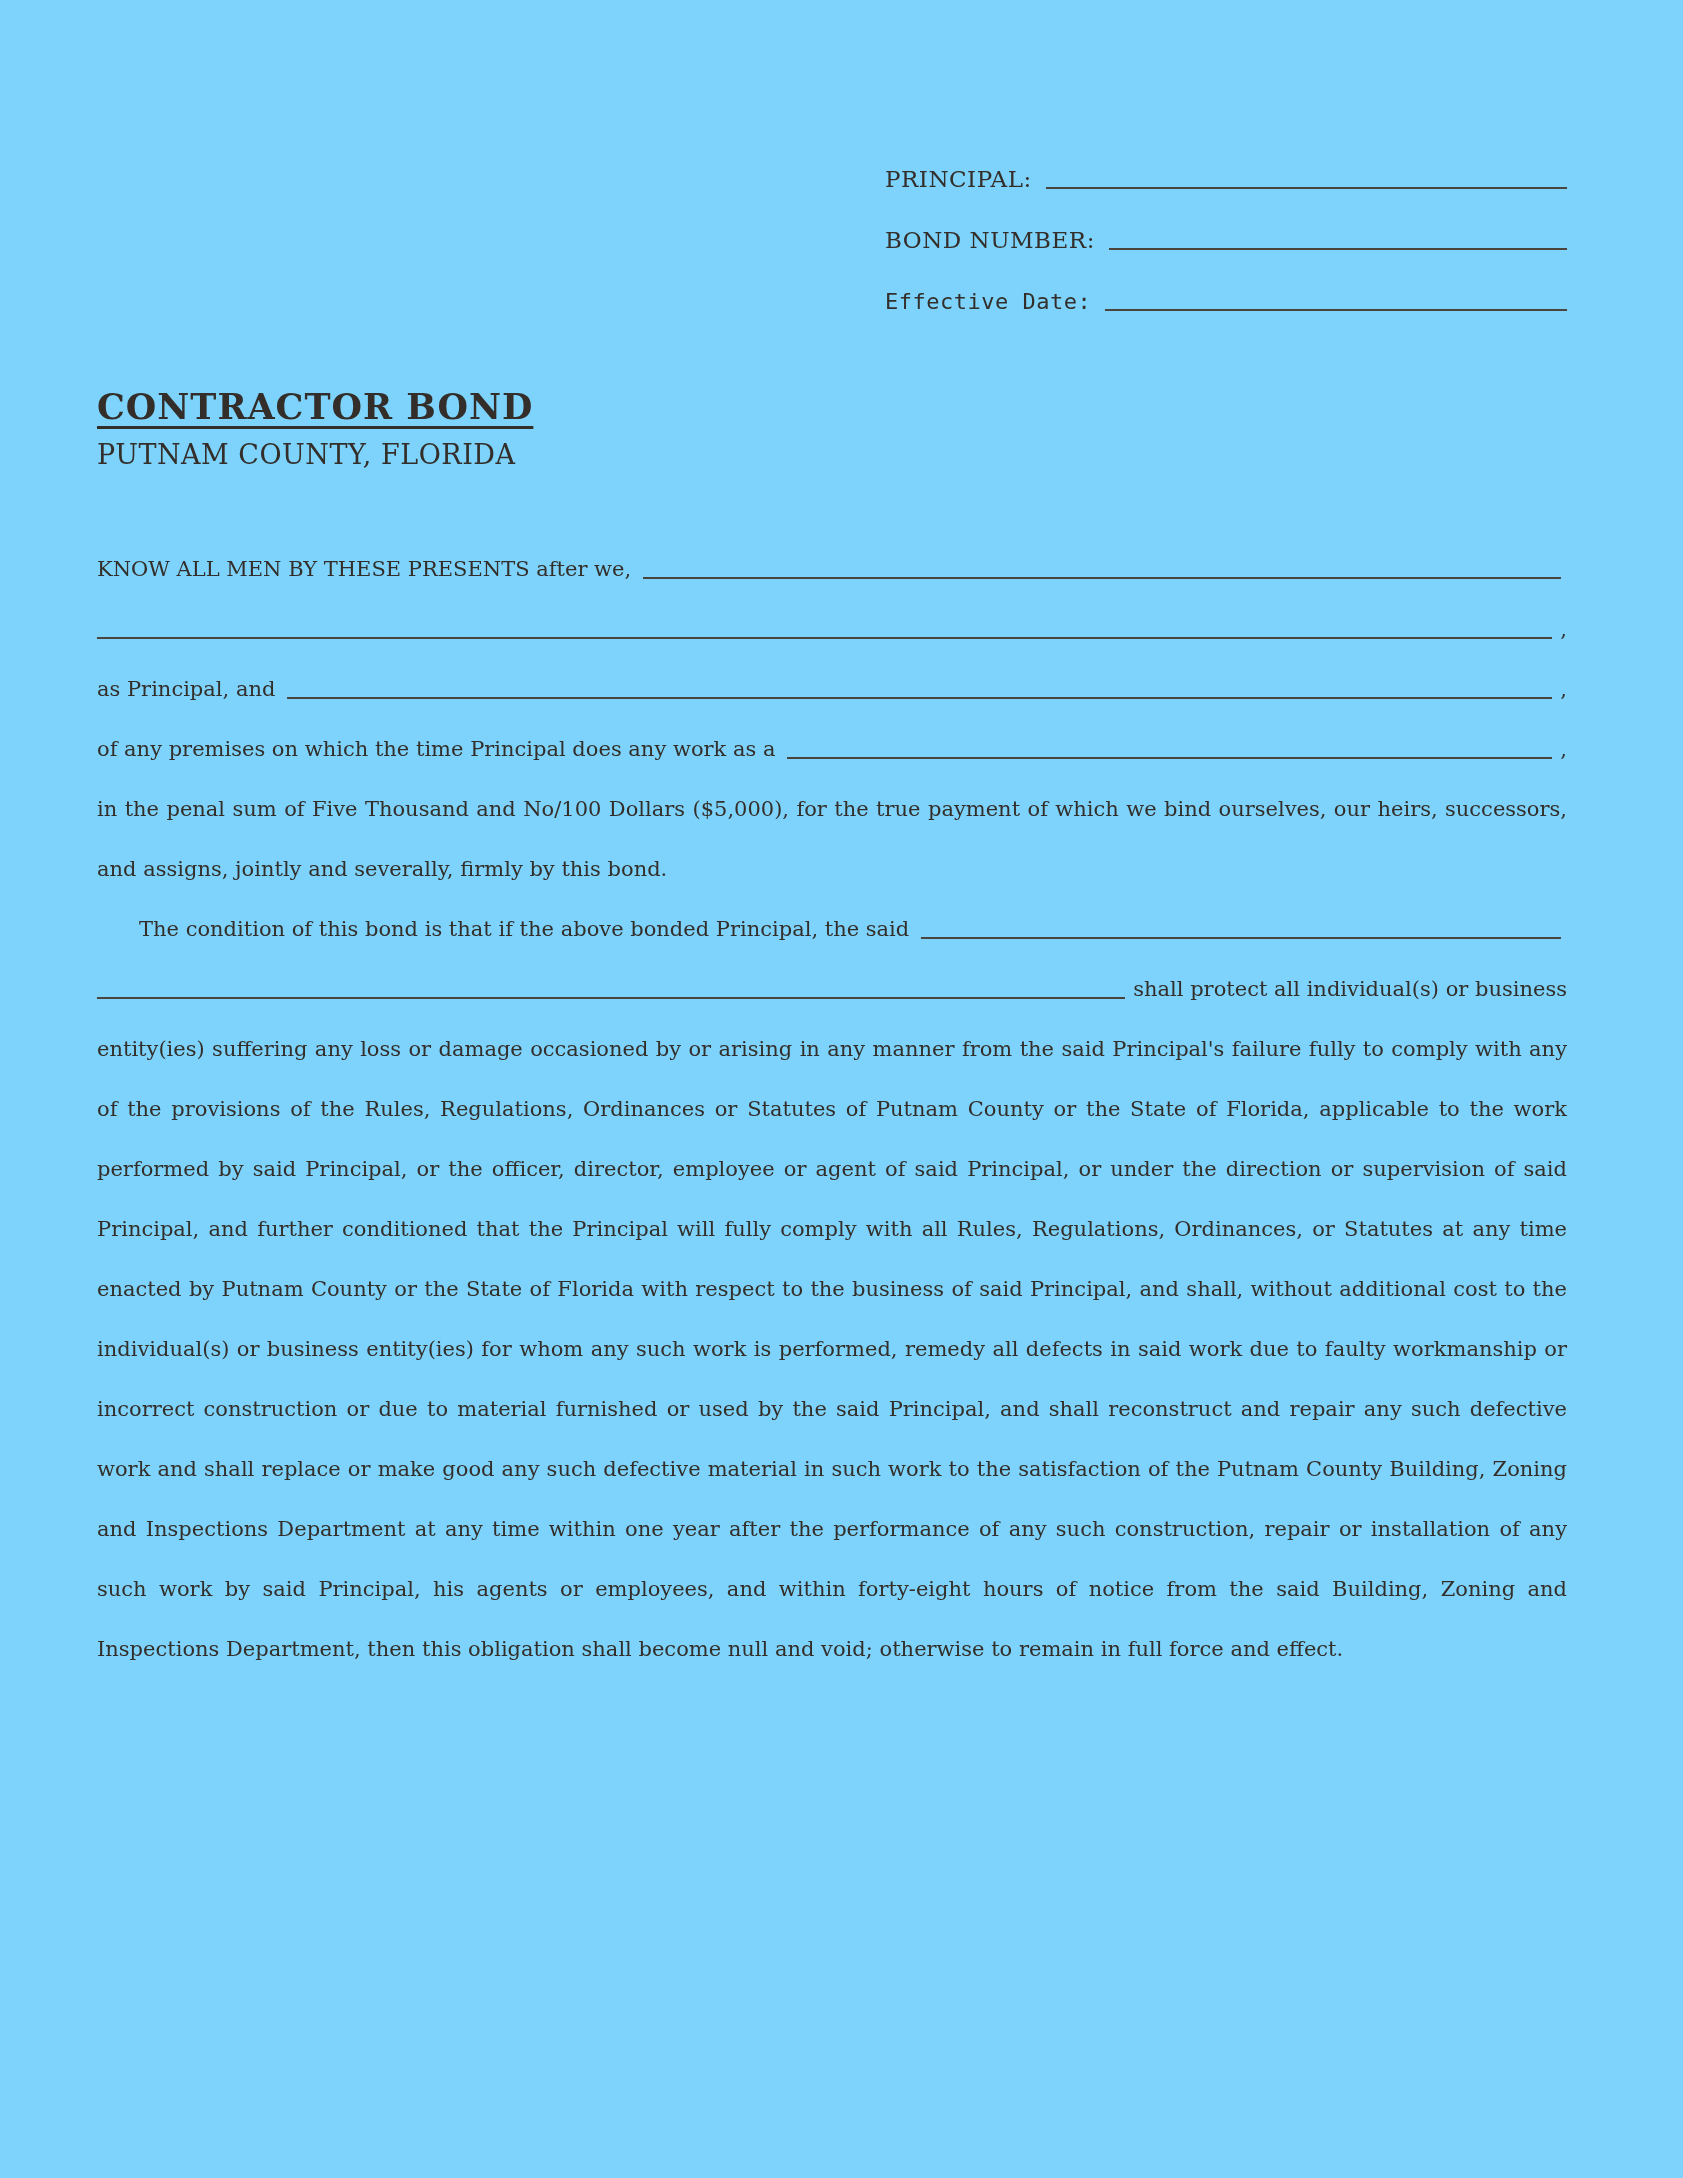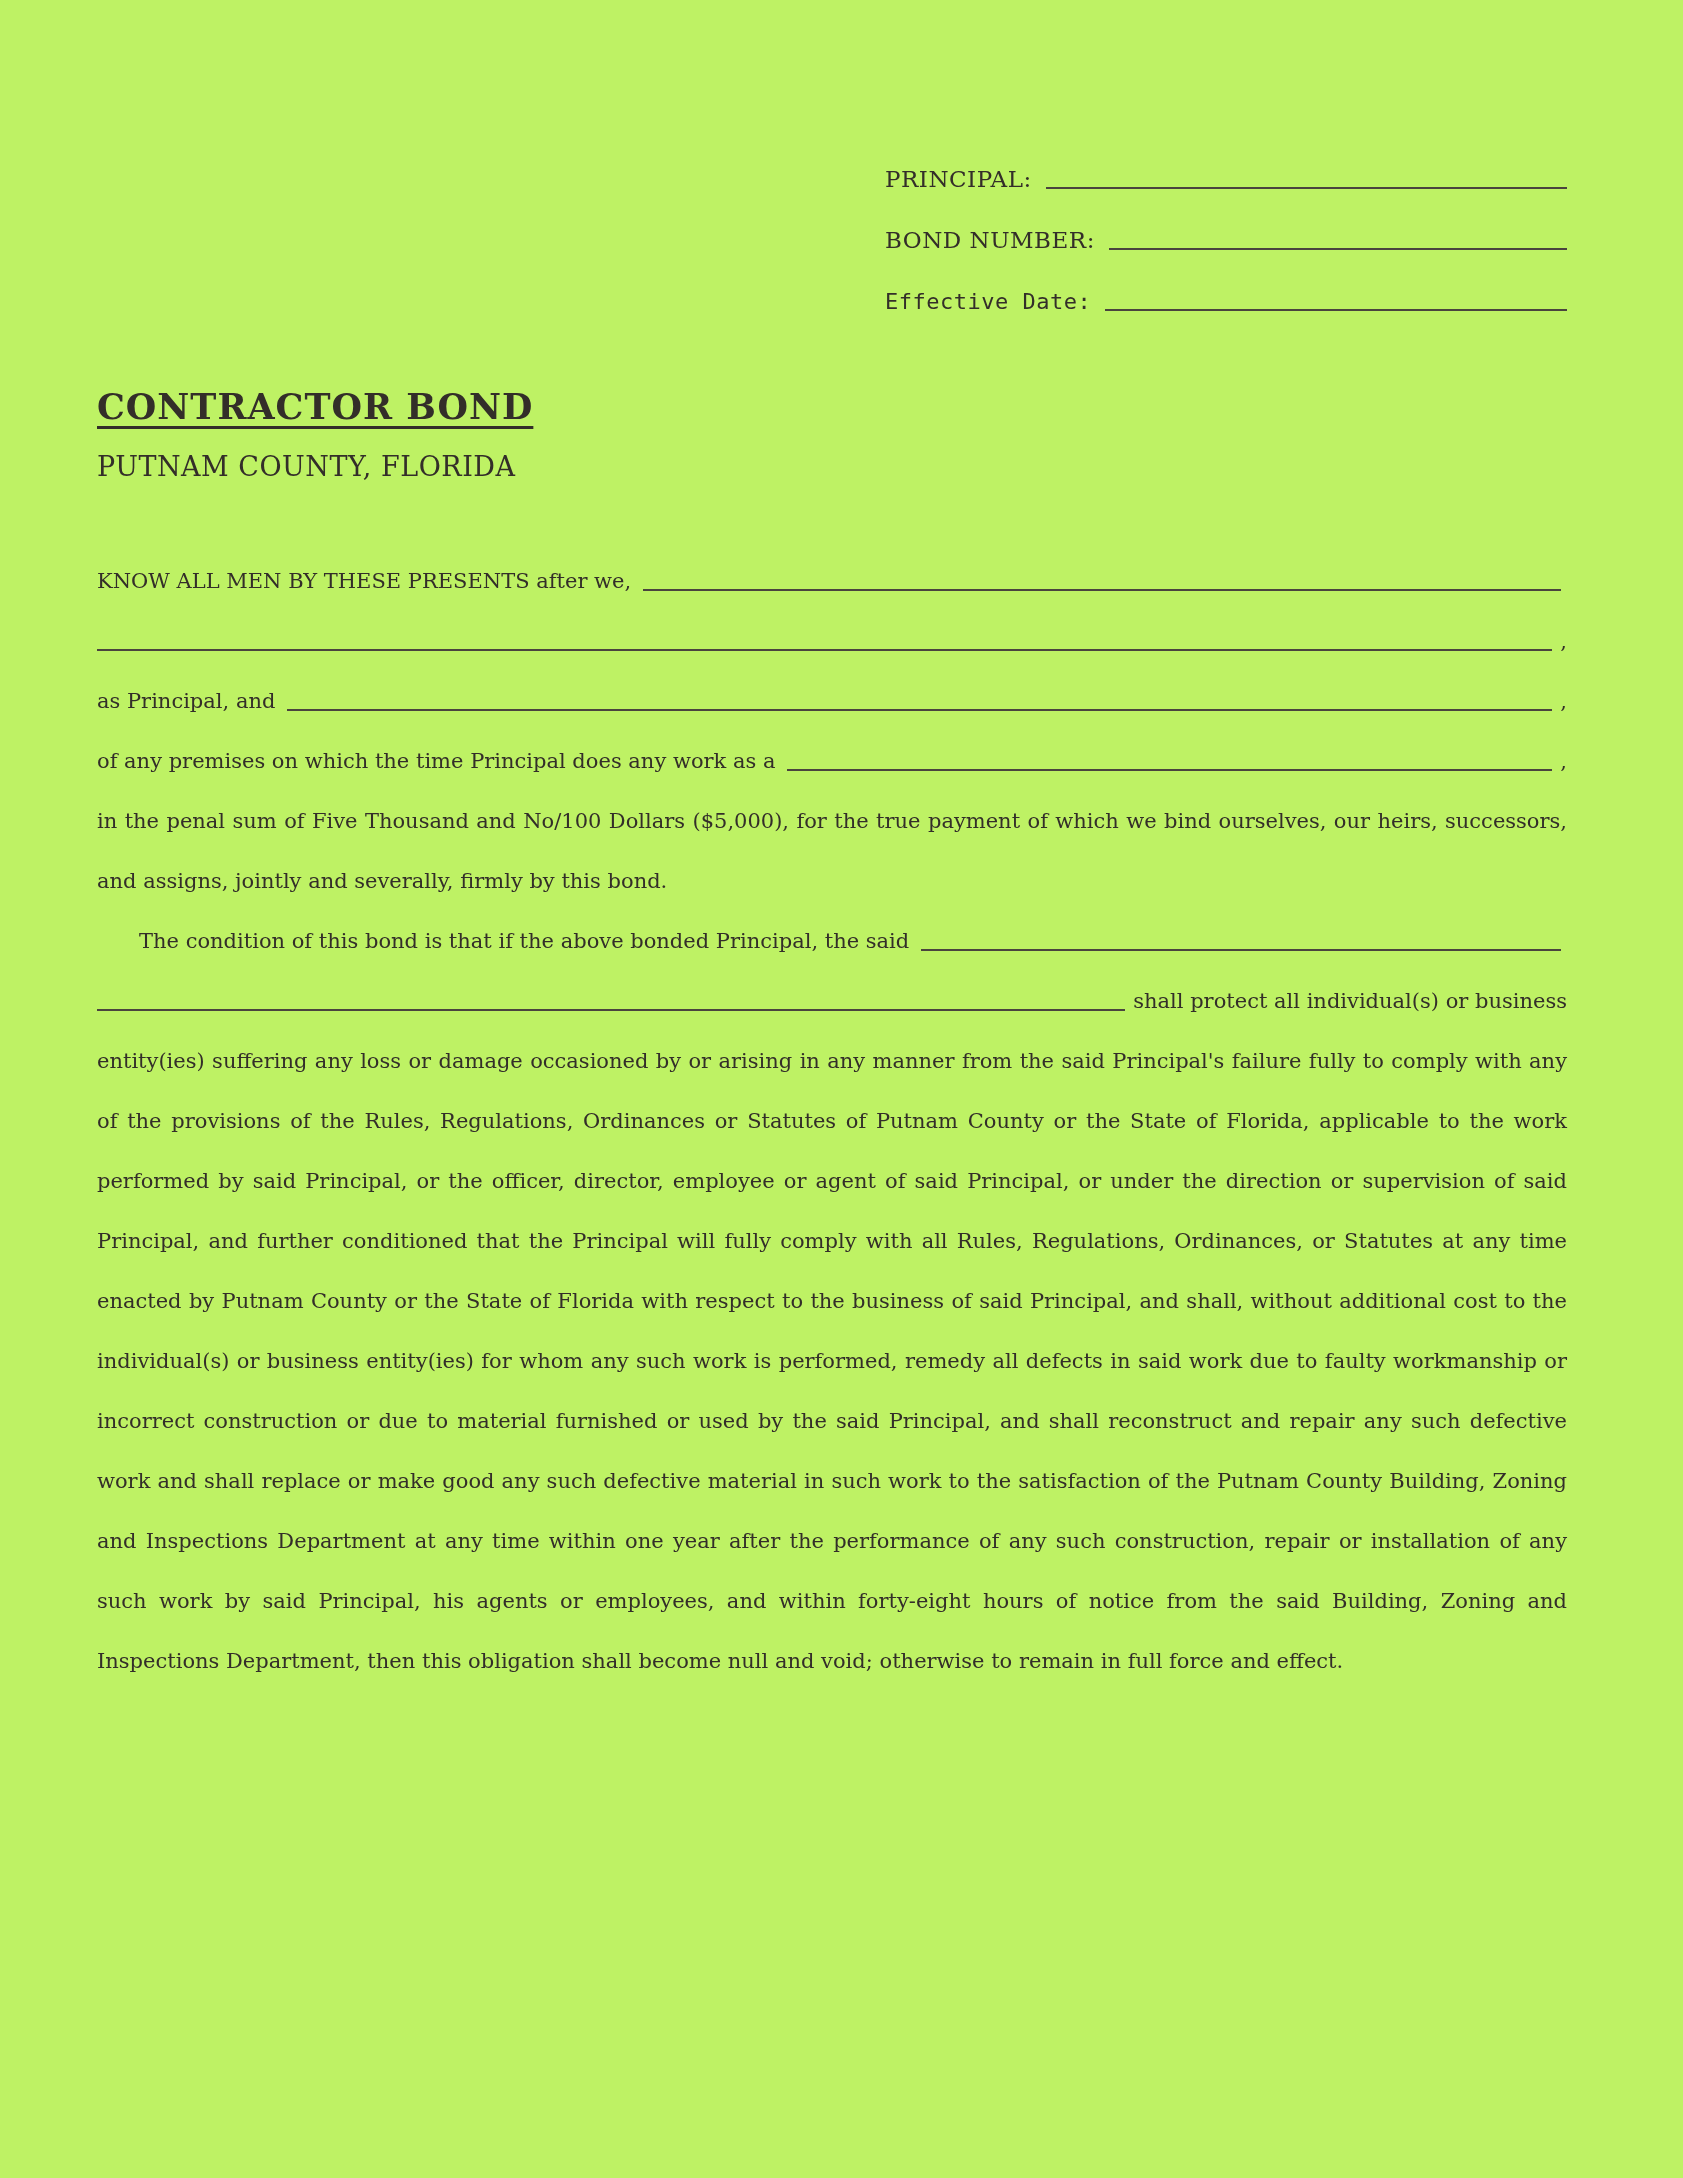--- a/index.html
+++ b/index.html
@@ -5,21 +5,21 @@
   html, body {
     margin: 0;
     padding: 0;
     background: #ffffff;
   }
   .page {
     position: relative;
     width: 1683px;
     height: 2178px;
     box-sizing: border-box;
-    background: #bef264;
+    background: #7dd3fc;
     padding: 149px 116px 0 97px;
     font-family: "DejaVu Serif", "Liberation Serif", serif;
     color: #332e29;
   }
 
   
   .header {
     margin-left: 788px;
   }
   .hrow {
@@ -53,21 +53,21 @@
     font-size: 35px;
     font-weight: bold;
     letter-spacing: 1px;
     text-decoration: underline;
     text-decoration-thickness: 3px;
     text-underline-offset: 7px;
   }
   .subtitle {
     font-size: 27px;
     letter-spacing: 0.5px;
-    margin-top: 24px;
+    margin-top: 12px;
   }
 
   
   .bodytext {
     margin-top: 69px;
     font-size: 21px;
     line-height: 60px;
   }
   .row {
     display: flex;

